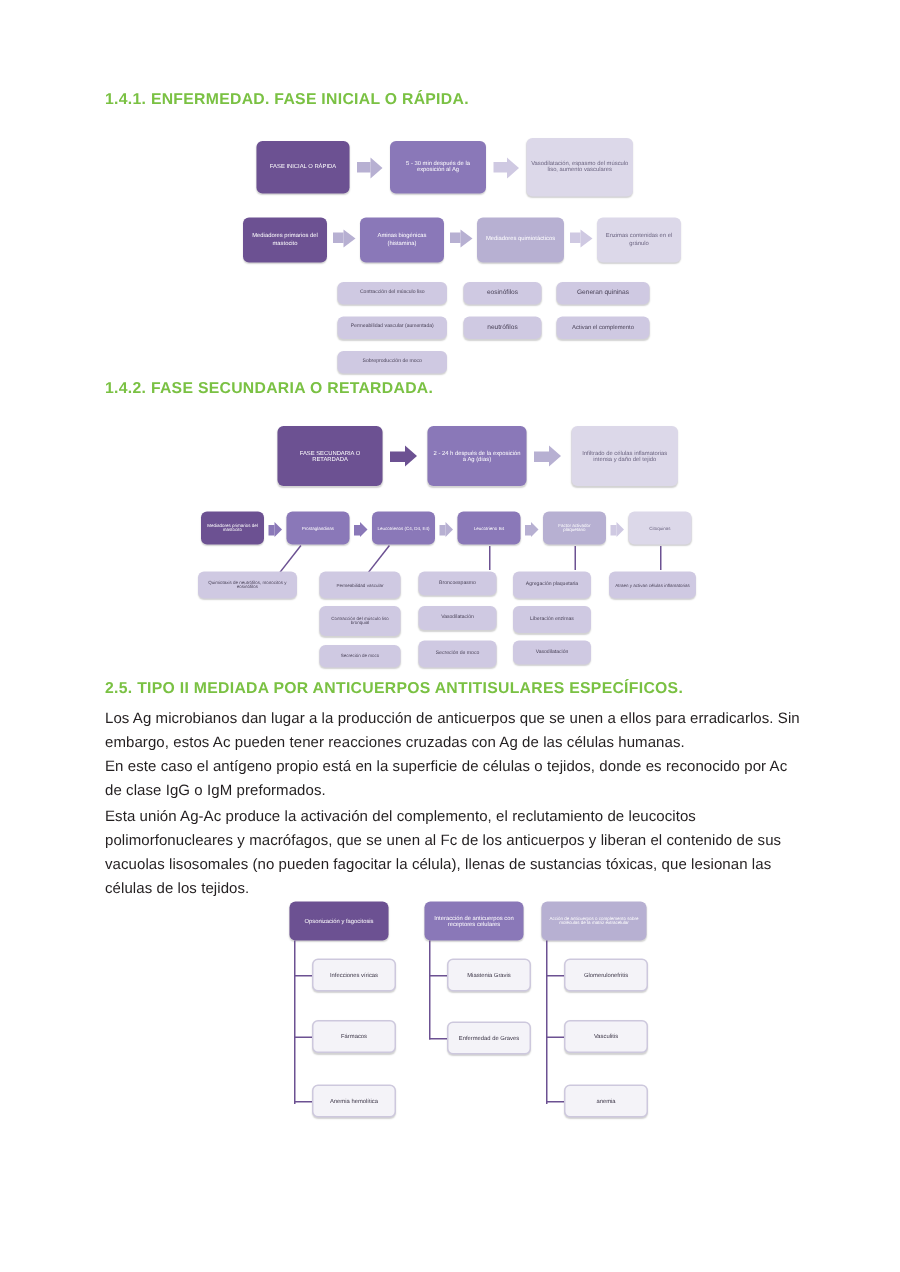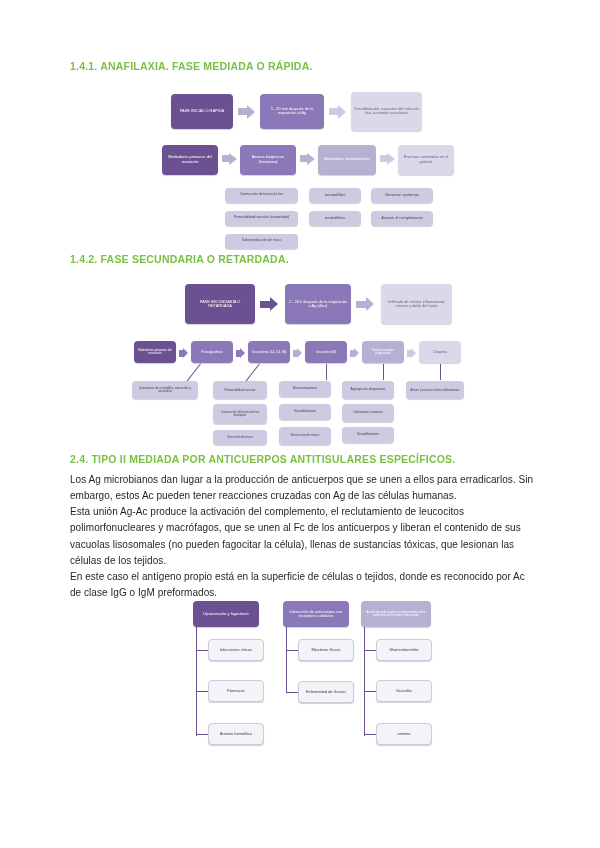--- a/index.html
+++ b/index.html
@@ -57,21 +57,21 @@
   .f45{font-size:4.4px;}
   .f4{font-size:3.9px;}
   .f35{font-size:3.4px;}
   .f3{font-size:3px;}
 </style>
 </head>
 <body>
 
 <div class="page">
 
-  <h2 class="sect">1.4.1. ANAFILAXIA. FASE MEDIADA O RÁPIDA.</h2>
+  <h2 class="sect">1.4.1. ENFERMEDAD. FASE INICIAL O RÁPIDA.</h2>
 
   <div class="diagram" style="height:170px;">
 
     <div class="box p-dark f4" style="position:absolute;left:101px;top:11px;width:62px;height:35px;">FASE INICIAL O RÁPIDA</div>
     <div class="barrow a-light" style="left:168px;top:22px;">
       <div class="stem" style="width:9px;"></div>
         <div class="head"></div>
     </div>
     <div class="box p-mid f4" style="position:absolute;left:190px;top:11px;width:64px;height:35px;">5 - 30 min después de la exposición al Ag</div>
     <div class="barrow a-pale" style="left:259px;top:22px;">
@@ -167,24 +167,24 @@
     <div class="box p-lav f35" style="position:absolute;left:209px;top:129px;width:52px;height:16px;">Vasodilatación</div>
     <div class="box p-lav f35" style="position:absolute;left:209px;top:152px;width:52px;height:18px;">Secreción de moco</div>
 
     <div class="box p-lav f35" style="position:absolute;left:272px;top:106px;width:52px;height:18px;">Agregación plaquetaria</div>
     <div class="box p-lav f35" style="position:absolute;left:272px;top:129px;width:52px;height:18px;">Liberación enzimas</div>
     <div class="box p-lav f35" style="position:absolute;left:272px;top:152px;width:52px;height:16px;">Vasodilatación</div>
 
     <div class="box p-lav f3" style="position:absolute;left:336px;top:106px;width:58px;height:18px;">Atraen y activan células inflamatorias</div>
   </div>
 
-  <h2 class="sect" style="margin-bottom:6px;">2.4. TIPO II MEDIADA POR ANTICUERPOS ANTITISULARES ESPECÍFICOS.</h2>
+  <h2 class="sect" style="margin-bottom:6px;">2.5. TIPO II MEDIADA POR ANTICUERPOS ANTITISULARES ESPECÍFICOS.</h2>
   <p class="body">Los Ag microbianos dan lugar a la producción de anticuerpos que se unen a ellos para erradicarlos. Sin embargo, estos Ac pueden tener reacciones cruzadas con Ag de las células humanas.</p>
+  <p class="body">En este caso el antígeno propio está en la superficie de células o tejidos, donde es reconocido por Ac de clase IgG o IgM preformados.</p>
   <p class="body">Esta unión Ag-Ac produce la activación del complemento, el reclutamiento de leucocitos polimorfonucleares y macrófagos, que se unen al Fc de los anticuerpos y liberan el contenido de sus vacuolas lisosomales (no pueden fagocitar la célula), llenas de sustancias tóxicas, que lesionan las células de los tejidos.</p>
-  <p class="body">En este caso el antígeno propio está en la superficie de células o tejidos, donde es reconocido por Ac de clase IgG o IgM preformados.</p>
 
 
   <div class="diagram" style="height:160px;">
 
     <div class="box p-dark f4" style="position:absolute;left:123px;top:0px;width:66px;height:26px;">Opsonización y fagocitosis</div>
     <div class="conn conn-v" style="left:126px;top:26px;height:109px;"></div>
     <div class="conn conn-h" style="left:126px;top:49px;width:12px;"></div>
     <div class="conn conn-h" style="left:126px;top:90px;width:12px;"></div>
     <div class="conn conn-h" style="left:126px;top:133px;width:12px;"></div>
     <div class="box p-white f4" style="position:absolute;left:138px;top:38px;width:56px;height:22px;">Infecciones víricas</div>

